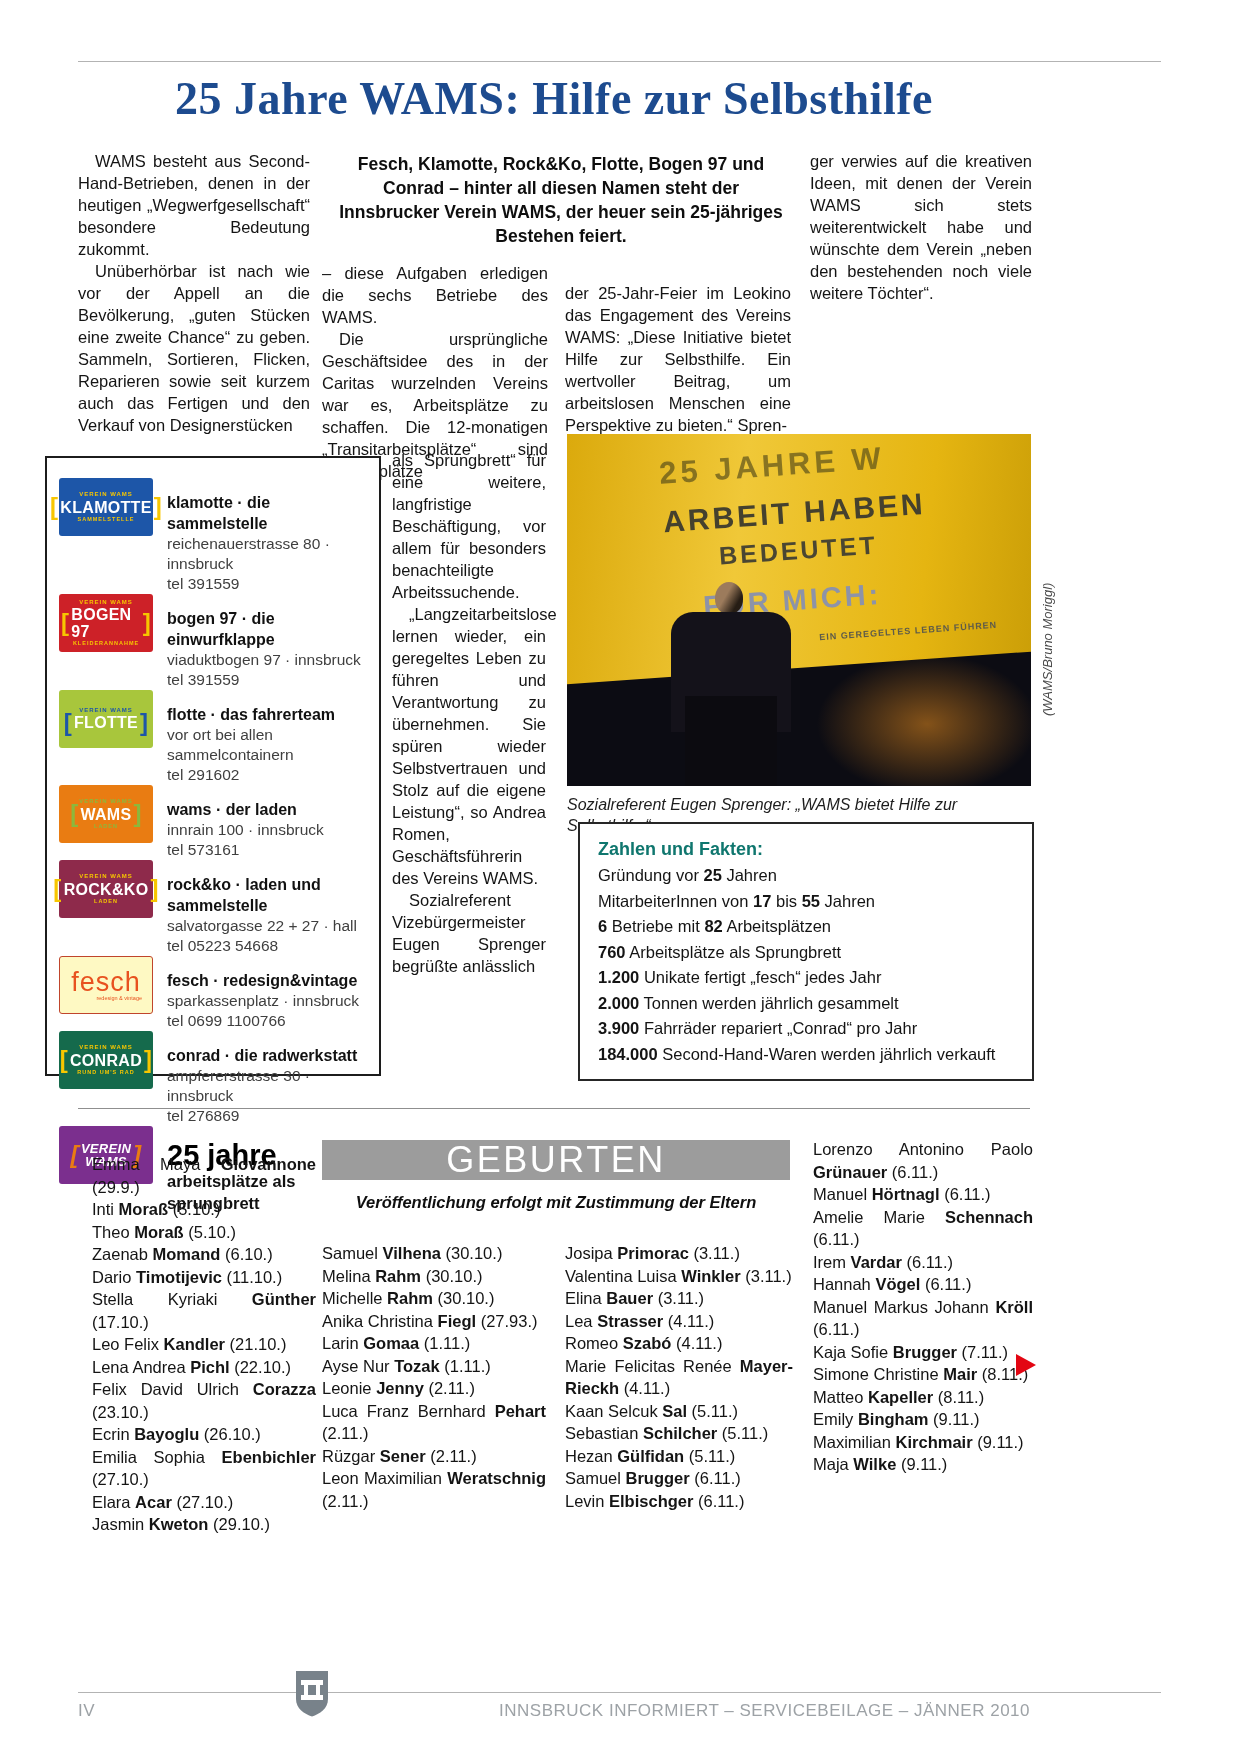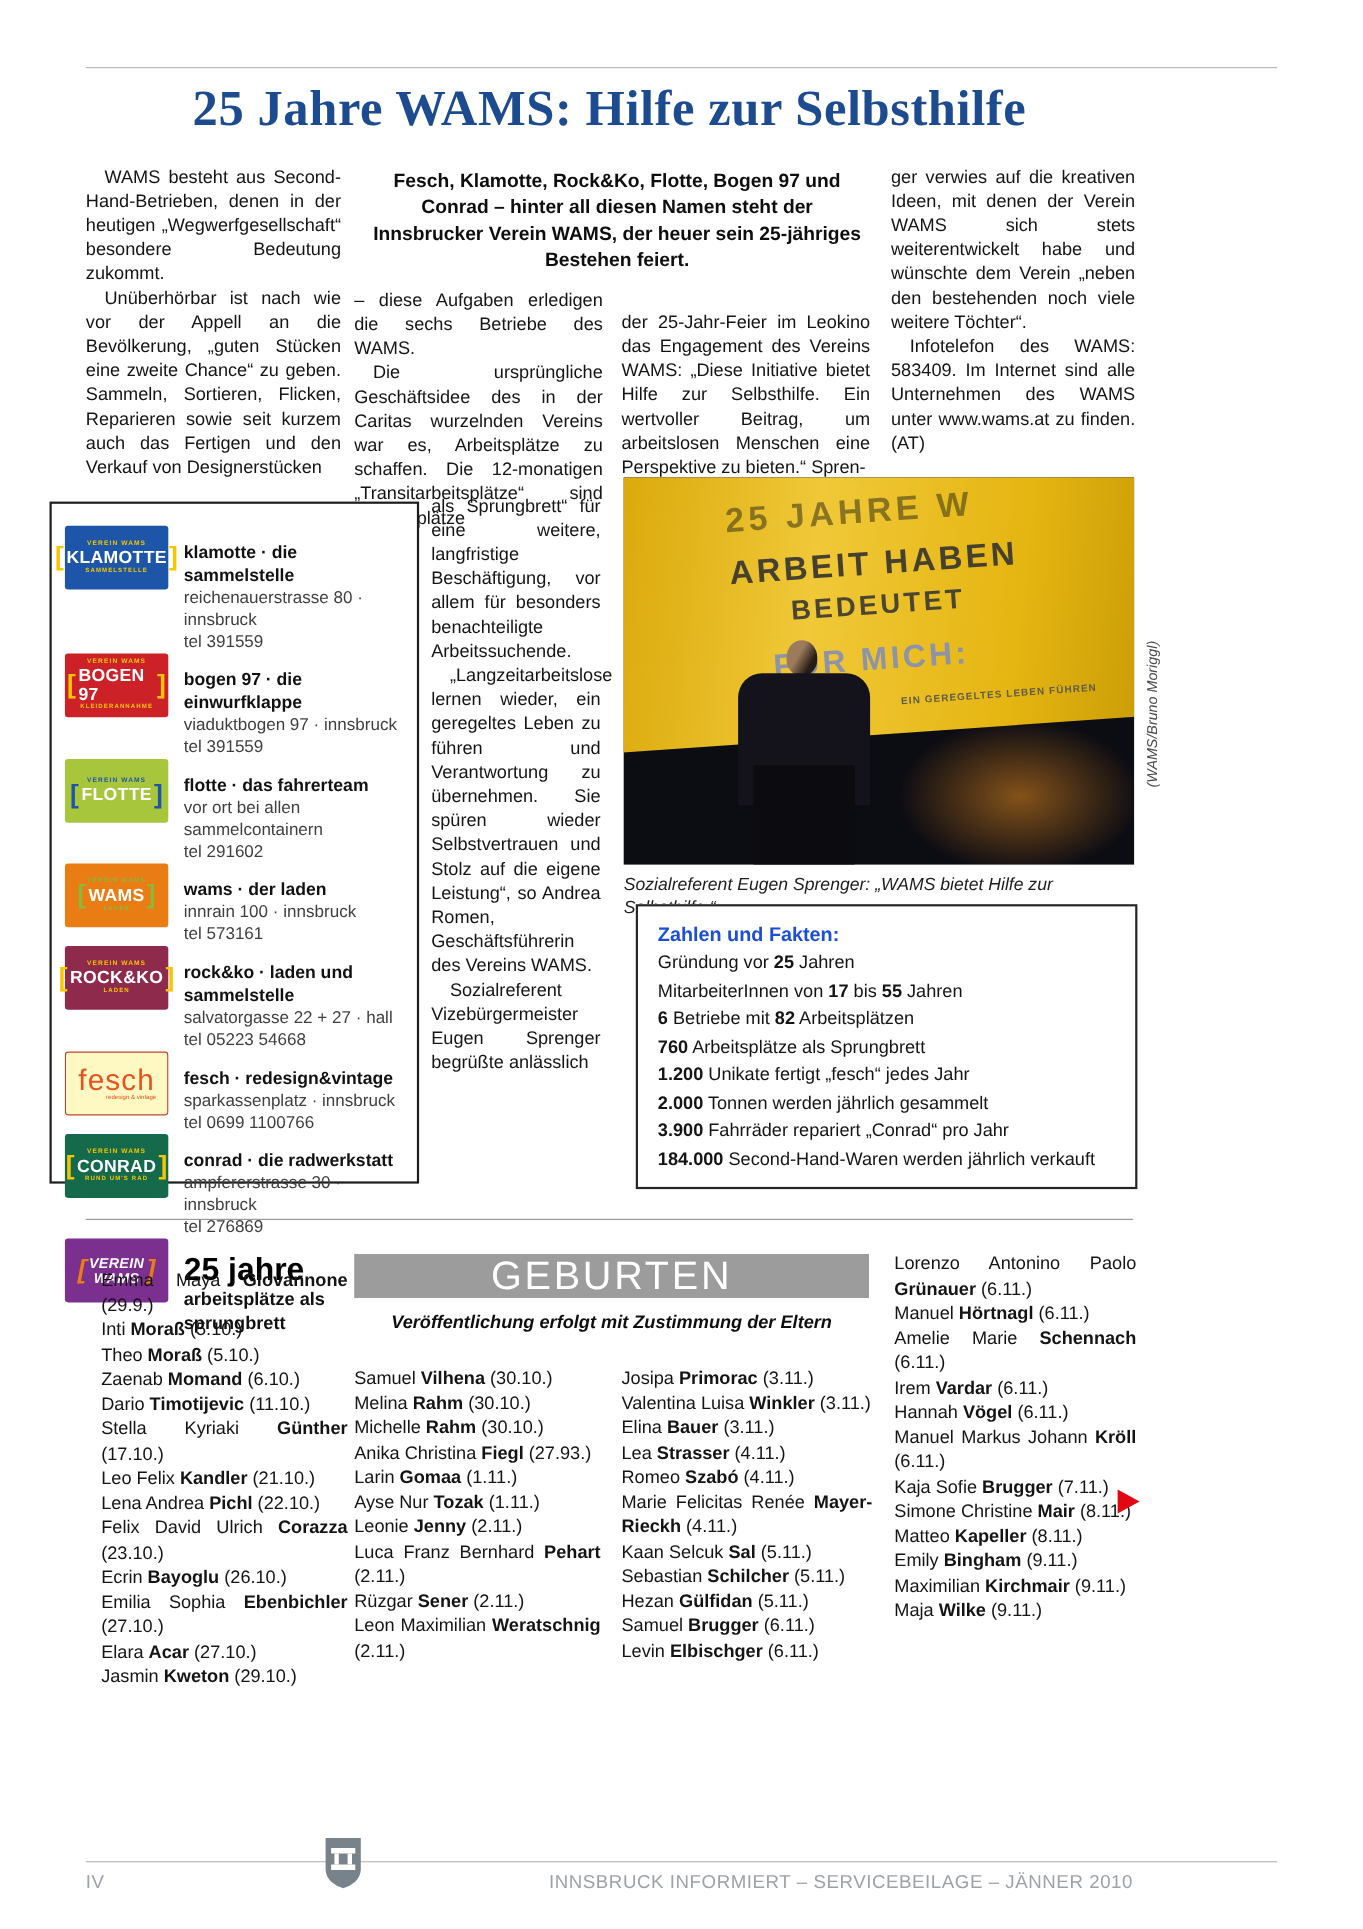--- a/index.html
+++ b/index.html
@@ -49,21 +49,21 @@
   .speaker-body{position:absolute;width:120px;height:120px;border-radius:22px 22px 0 0;
                 background:#14121a;}
   .podium{position:absolute;width:92px;height:100px;background:#0c0b10;}
   .glow{position:absolute;background:radial-gradient(closest-side,rgba(230,140,30,0.55),rgba(0,0,0,0));}
   .caption{font-style:italic;font-size:16px;line-height:21px;color:#1d1d1d;}
   .credit{font-style:italic;font-size:13px;color:#4a4a4a;transform:rotate(-90deg);
           transform-origin:0 0;white-space:nowrap;}
 
   
   .facts-box{border:2px solid #262626;padding:12px 18px 12px 18px;box-sizing:border-box;background:#fff;}
-  .facts-title{font-weight:bold;font-size:18px;line-height:27px;color:#1d4ed8;}
+  .facts-title{font-weight:bold;font-size:18px;line-height:27px;color:#0f766e;}
   .fact-line{font-size:16.5px;line-height:25.5px;color:#141414;}
   .b{font-weight:bold;}
 
   
   .sep-rule{border-top:1.5px solid #8f8f8f;}
   .births-col p{margin:0;text-align:justify;font-size:16.5px;line-height:22.5px;color:#141414;}
   .banner{background:#9c9c9c;color:#ffffff;text-align:center;font-size:36px;line-height:40px;
           letter-spacing:2.5px;font-weight:400;}
   .births-sub{font-weight:bold;font-style:italic;font-size:16.5px;text-align:center;color:#0f0f0f;}
   .next-tri{width:0;height:0;border-left:20px solid #e30613;border-top:11px solid transparent;
@@ -98,21 +98,20 @@
     <p class="ind">„Langzeitarbeitslose lernen wieder, ein geregeltes Leben zu führen und Verantwortung zu übernehmen. Sie spüren wieder Selbstvertrauen und Stolz auf die eigene Leistung“, so Andrea Romen, Geschäftsführerin des Vereins WAMS.</p>
     <p class="ind">Sozialreferent Vizebürgermeister Eugen Sprenger begrüßte anlässlich</p>
   </div>
 
   <div class="abs article-col" style="left:565px;top:262px;width:226px;margin-top:20px;">
     <p>der 25-Jahr-Feier im Leokino das Engagement des Vereins WAMS: „Diese Initiative bietet Hilfe zur Selbsthilfe. Ein wertvoller Beitrag, um arbeitslosen Menschen eine Perspektive zu bieten.“ Spren-</p>
   </div>
 
   <div class="abs article-col" style="left:810px;top:150px;width:222px;">
     <p>ger verwies auf die kreativen Ideen, mit denen der Verein WAMS sich stets weiterentwickelt habe und wünschte dem Verein „neben den bestehenden noch viele weitere Töchter“.</p>
-    <p class="ind">Infotelefon des WAMS: 583409. Im Internet sind alle Unternehmen des WAMS unter www.wams.at zu finden. (AT)</p>
   </div>
 
   <div class="abs dir-box" style="left:45px;top:456px;width:336px;height:620px;">
       <div class="dir-row">
         <div class="logo" style="background: rgb(29, 86, 168);">
           <div class="lg-top" style="color: rgb(247, 198, 0);">VEREIN WAMS</div>
           <div class="lg-main" style="color: rgb(255, 255, 255);">
             <span class="br" style="color: rgb(247, 198, 0);">[</span>
             <span>KLAMOTTE</span>
             <span class="br" style="color: rgb(247, 198, 0);">]</span>

